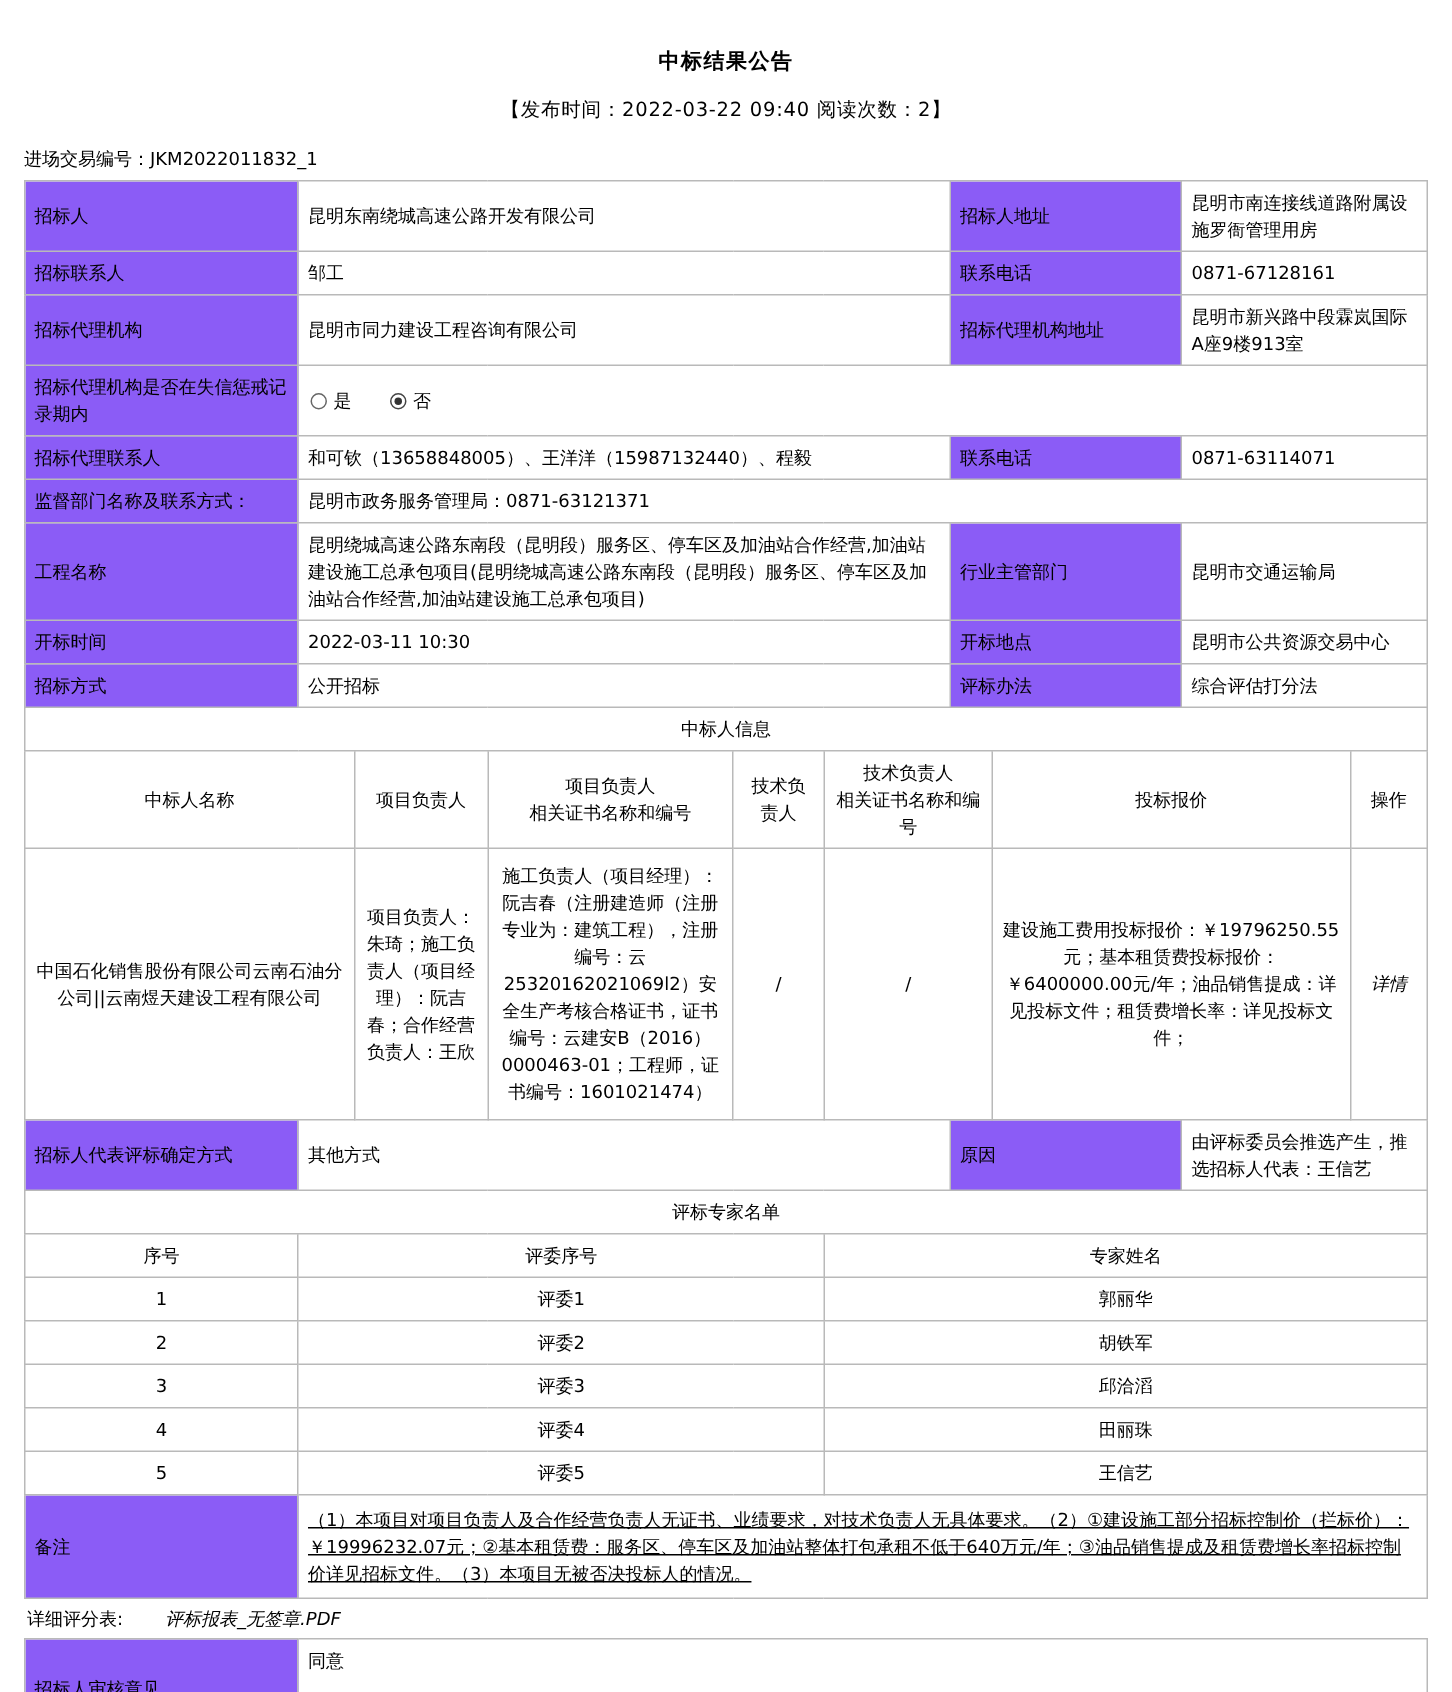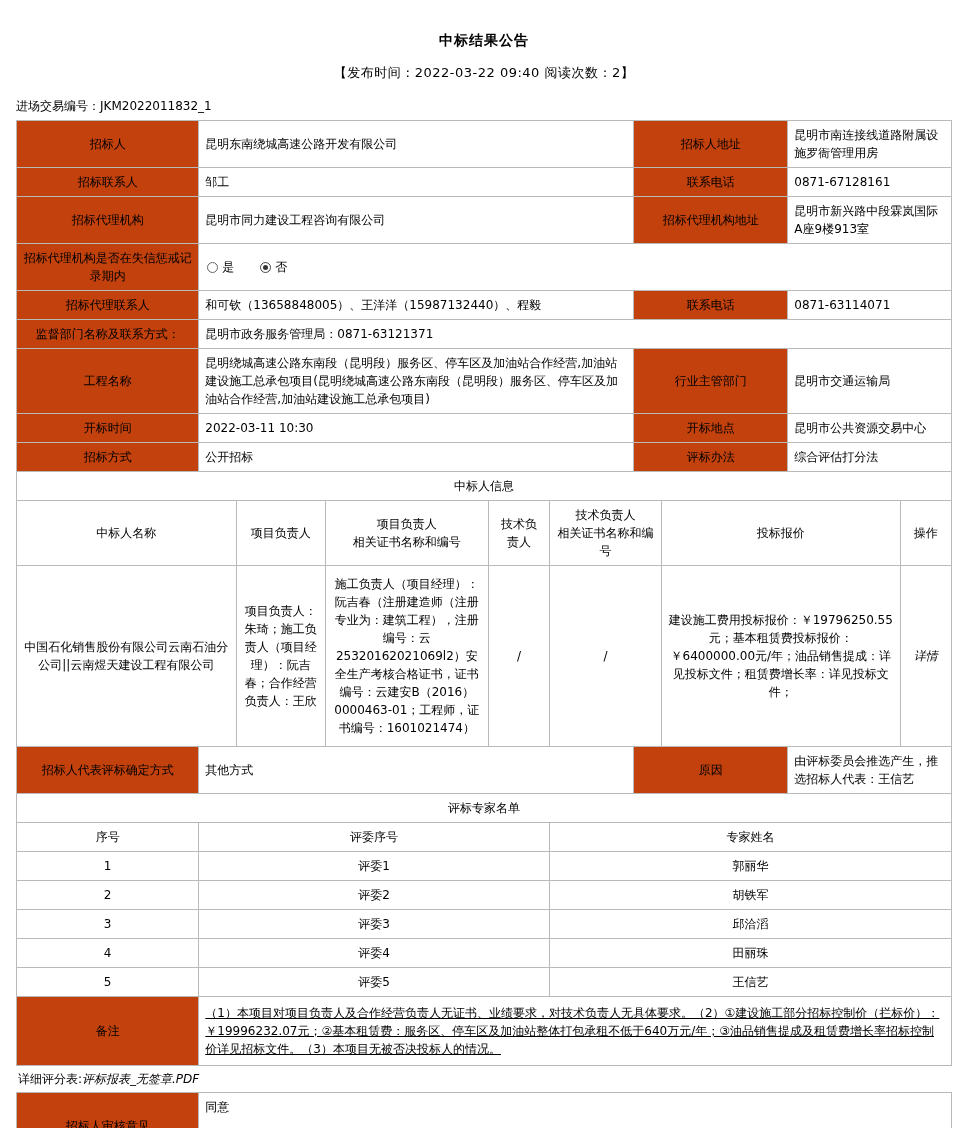--- a/index.html
+++ b/index.html
@@ -48,22 +48,21 @@
   }
   table.main td {
     border: 1px solid #b9b9b9;
     padding: 5px 6px;
     vertical-align: middle;
     line-height: 1.5;
     font-size: 12px;
     word-wrap: break-word;
   }
   td.lbl {
-    text-align: center;
-    background: #c2410c;
+    background: #8b5cf6;
   }
   td.val {
     text-align: left;
   }
   td.ctr {
     text-align: center;
   }
   td.section {
     text-align: center;
     font-weight: normal;
@@ -109,20 +108,21 @@
     cursor: pointer;
     font-style: italic;
   }
   .attach {
     font-size: 12px;
     padding: 5px 2px 4px 2px;
   }
   .attach a {
     color: #000;
     text-decoration: none;
+    margin-left: 28px;
   }
   .signer {
     text-align: right;
     padding-right: 6px;
     padding-top: 18px;
     padding-bottom: 2px;
   }
   .small { font-size: 11.5px; }
 </style>
 </head>

